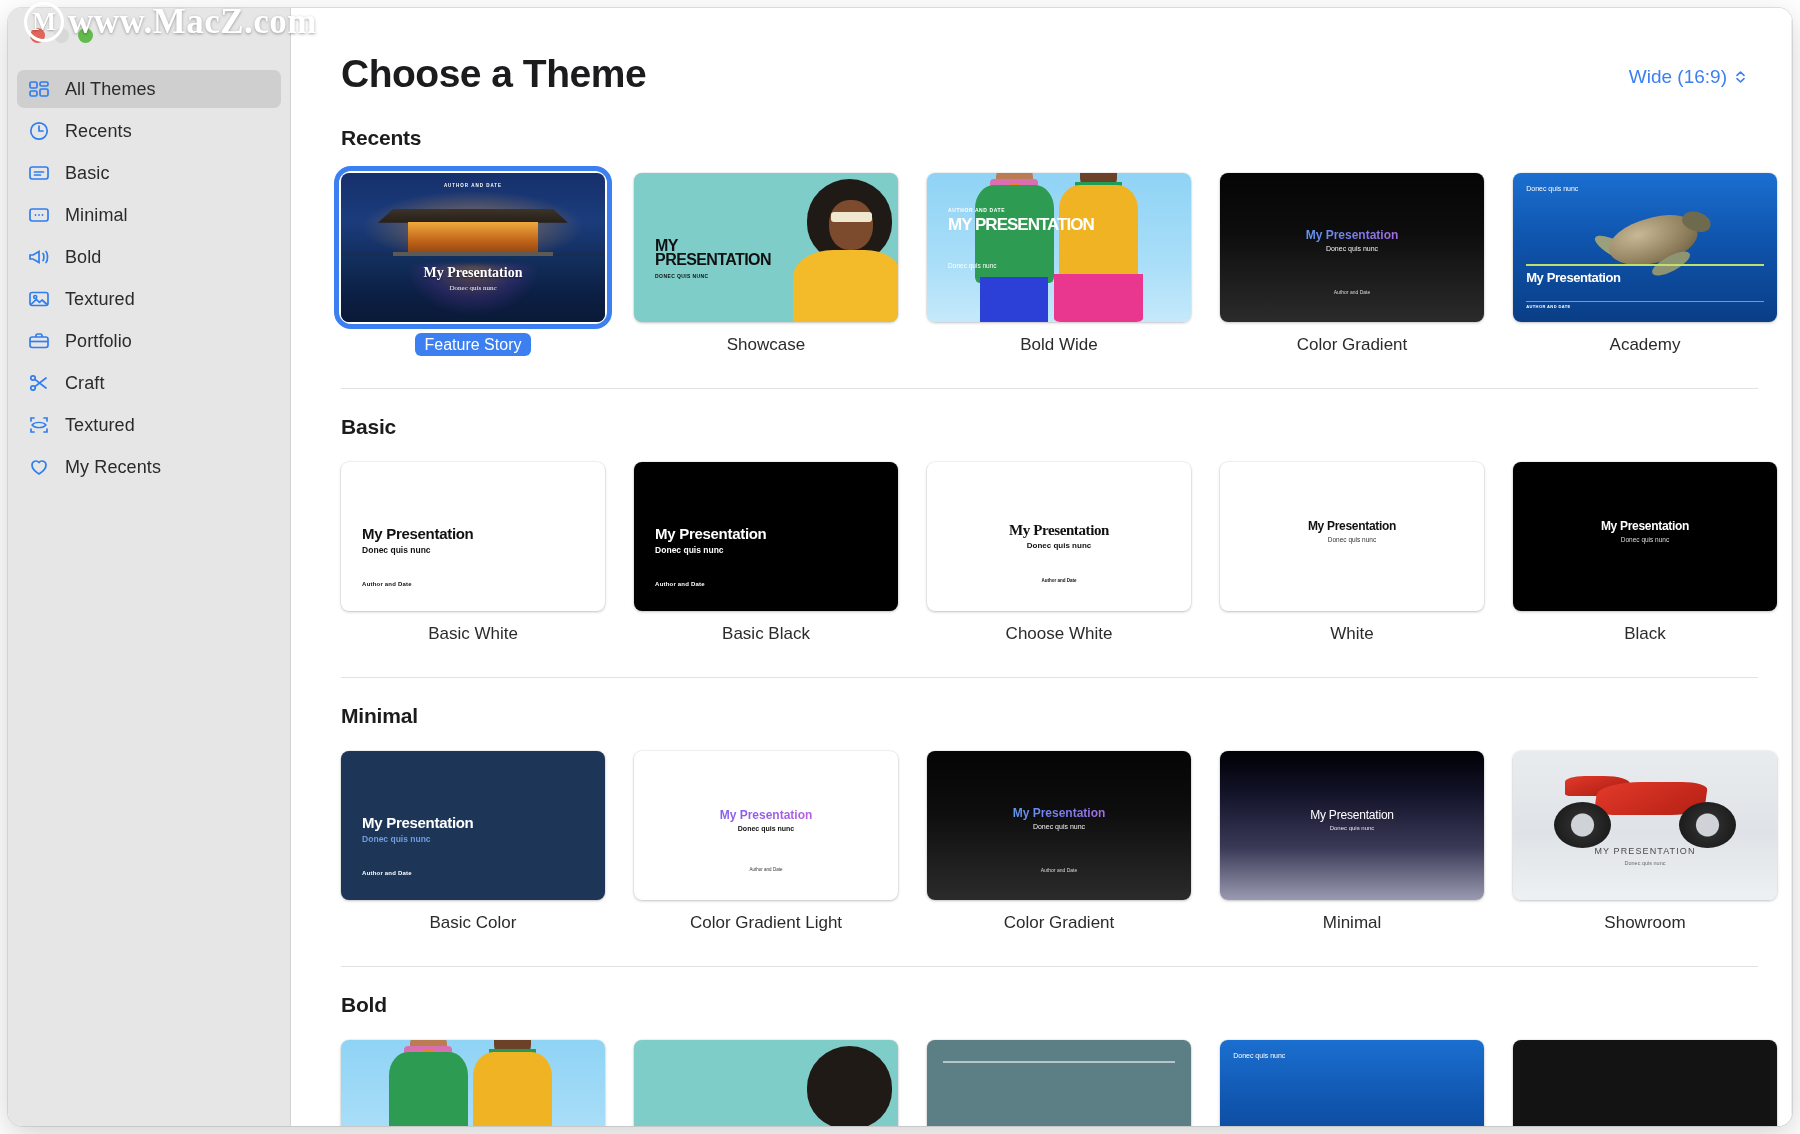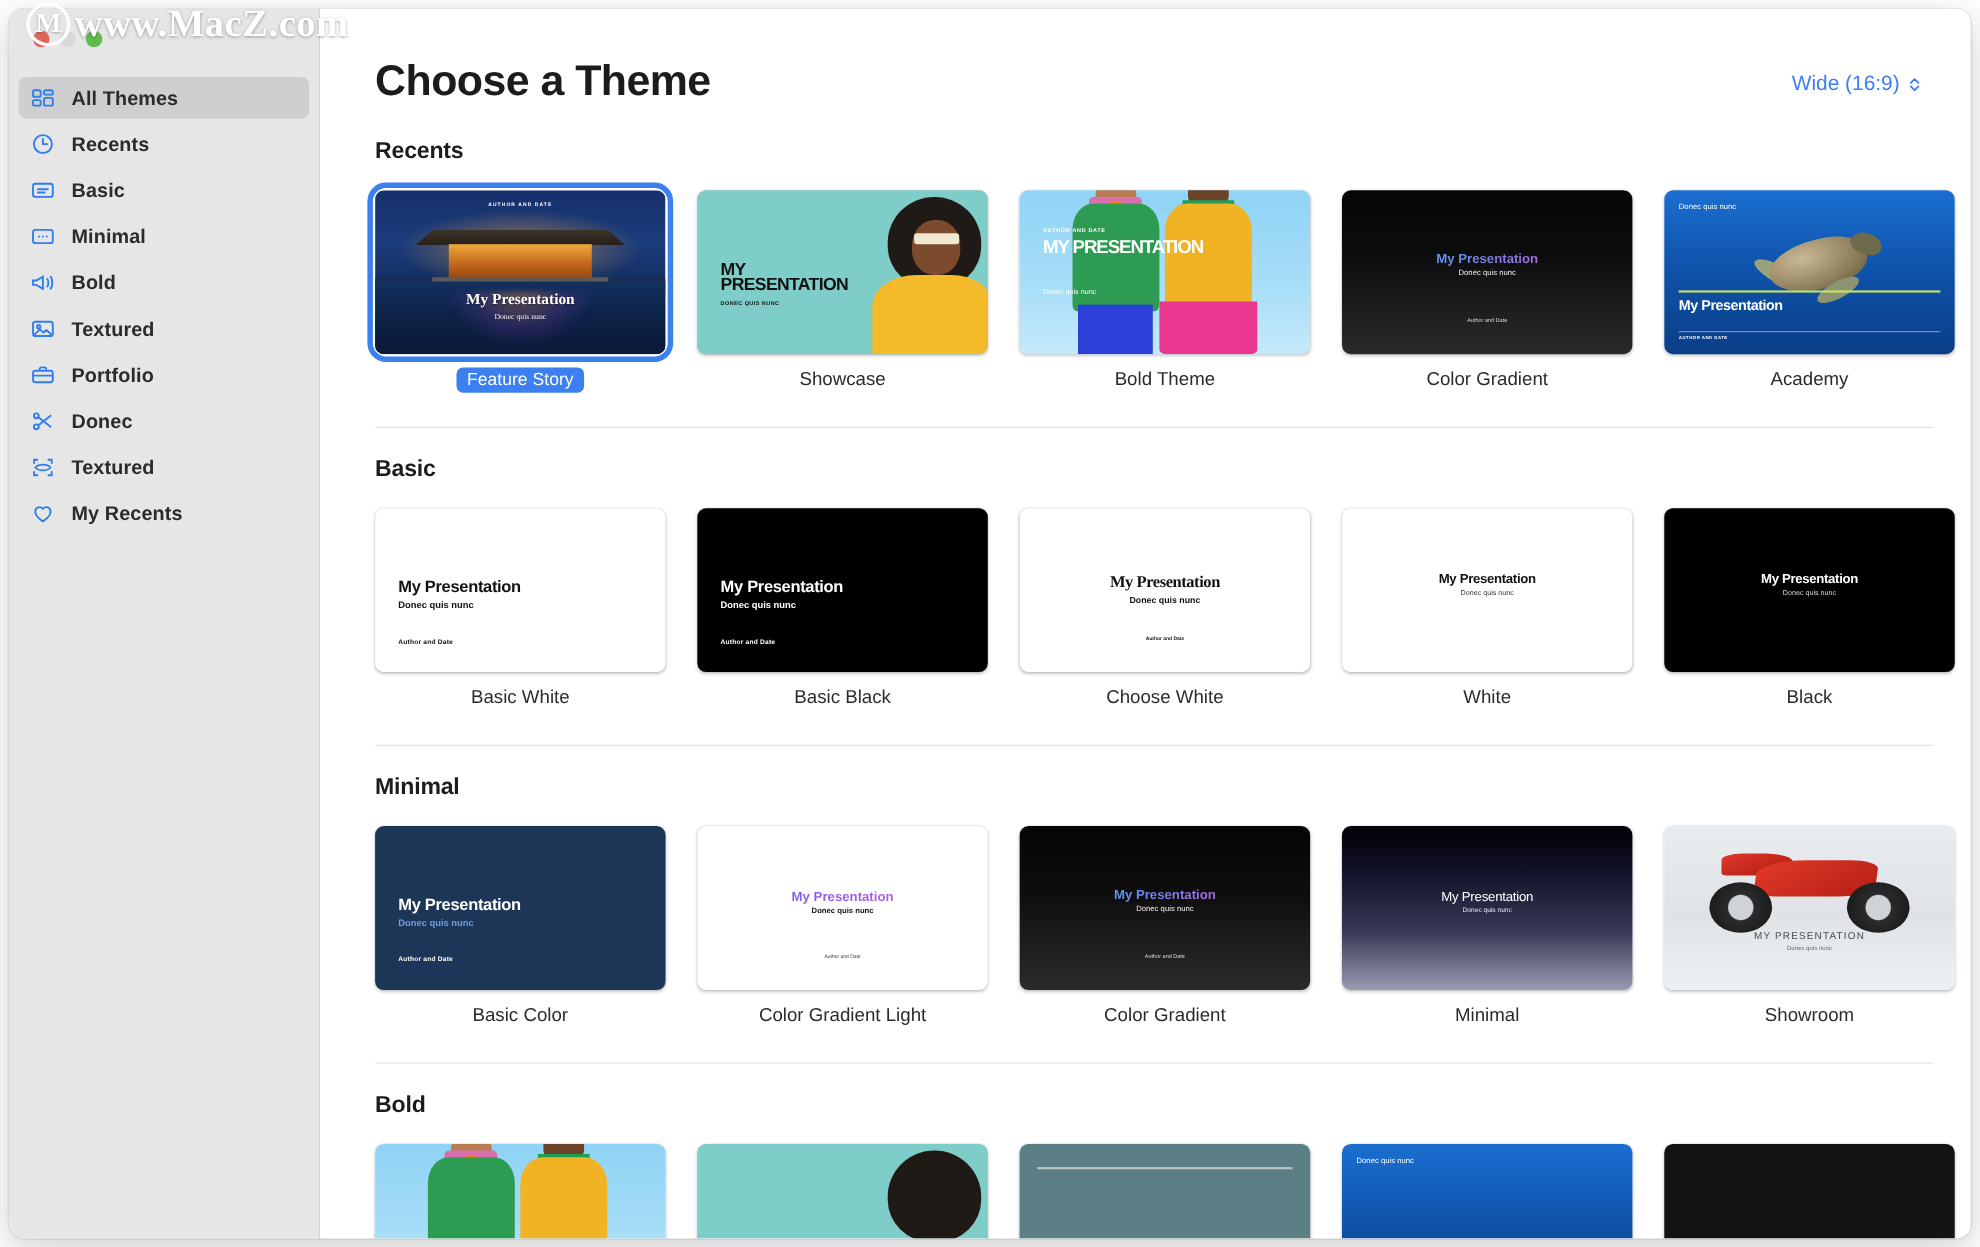--- a/index.html
+++ b/index.html
@@ -42,21 +42,21 @@
 
   
   .sidebar {
     width: 283px;
     flex: 0 0 283px;
     background: #e6e6e6;
     padding-top: 62px;
     border-right: 1px solid #d3d3d3;
     position: relative;
   }
-  .side-list { padding: 0 9px; font-weight: bold; }
+  .side-list { padding: 0 9px; }
   .side-item {
     display: flex; align-items: center;
     gap: 14px;
     height: 38px;
     padding: 0 10px;
     border-radius: 7px;
     margin-bottom: 4px;
     cursor: default;
   }
   .side-item.active { background: #cfcfcf; }
@@ -481,21 +481,21 @@
         </div>
 
         <div class="side-item">
           <span class="ic">
             <svg viewBox="0 0 24 24" fill="none" stroke="#2f7ef0" stroke-width="1.7" stroke-linecap="round">
               <circle cx="6" cy="7" r="2.2"></circle>
               <circle cx="6" cy="17" r="2.2"></circle>
               <path d="M7.9 8.4L19 17M7.9 15.6L19 7"></path>
             </svg>
           </span>
-          <span class="label">Donec</span>
+          <span class="label">Craft</span>
         </div>
 
         <div class="side-item">
           <span class="ic">
             <svg viewBox="0 0 24 24" fill="none" stroke="#2f7ef0" stroke-width="1.7" stroke-linecap="round">
               <path d="M4 8V5h3M17 5h3v3M20 16v3h-3M7 19H4v-3"></path>
               <path d="M5 12c3-3.5 11-3.5 14 0-3 3.5-11 3.5-14 0z" stroke-width="1.4"></path>
             </svg>
           </span>
           <span class="label">Textured</span>
@@ -593,21 +593,21 @@
                     <div class="bc-w-skirt"></div>
                   <div class="sl tl-left" style="top:23%;">
                     <div style="font-size:5px;font-weight:bold;color:#fff;letter-spacing:0.6px;">AUTHOR AND DATE</div>
                     <div style="font-size:17px;font-weight:bold;color:#fff;letter-spacing:-1px;line-height:1;margin-top:3px;">MY PRESENTATION</div>
                   </div>
                   <div class="sl tl-left" style="top:60%;">
                     <div style="font-size:6.5px;color:#fff;">Donec quis nunc</div>
                   </div>
                 </div>
               </div>
-              <div class="cap">Bold Theme</div>
+              <div class="cap">Bold Wide</div>
             </div>
 
             <div class="cell">
               <div class="thumb-wrap">
                 <div class="thumb art-colorgrad">
                   <div class="sl tl-ctr" style="top:37%;">
                     <div style="font-size:12px;font-weight:bold;background:linear-gradient(90deg,#31c6f5,#7a7ef0,#f04dc0);-webkit-background-clip:text;background-clip:text;color:transparent;">My Presentation</div>
                     <div style="font-size:7px;color:#f2f2f2;margin-top:3px;">Donec quis nunc</div>
                   </div>
                   <div class="sl tl-ctr" style="top:78%;">

